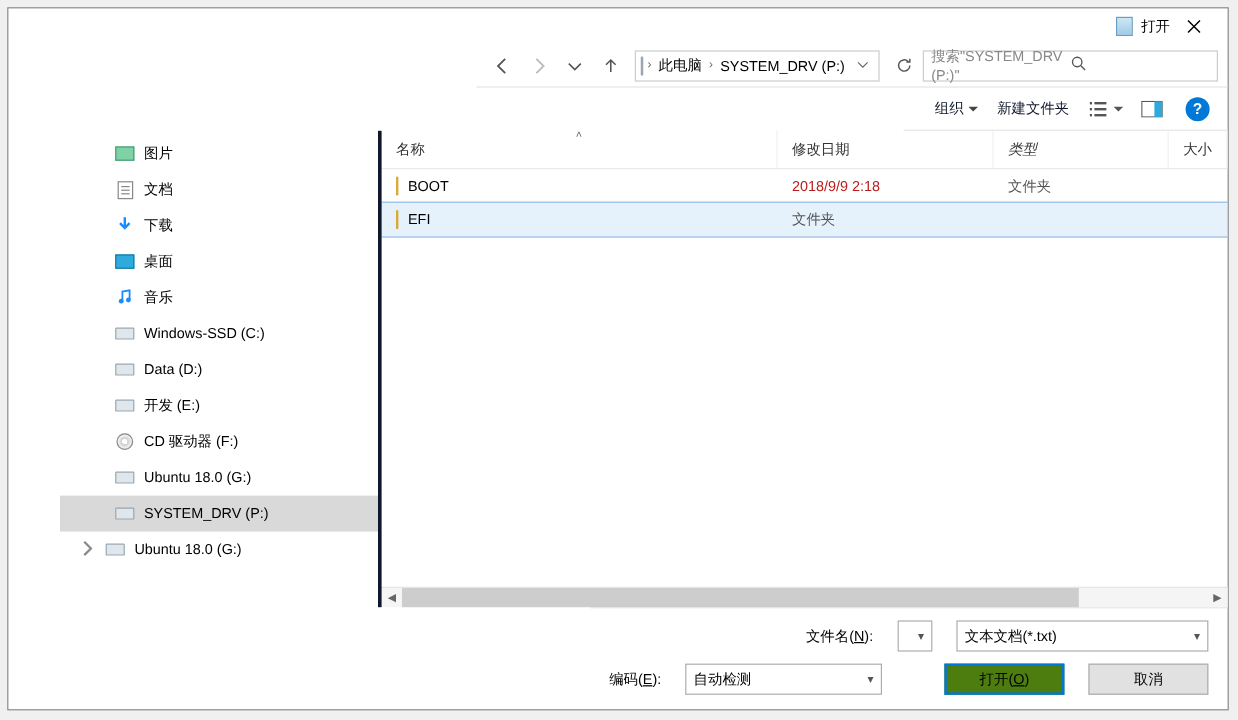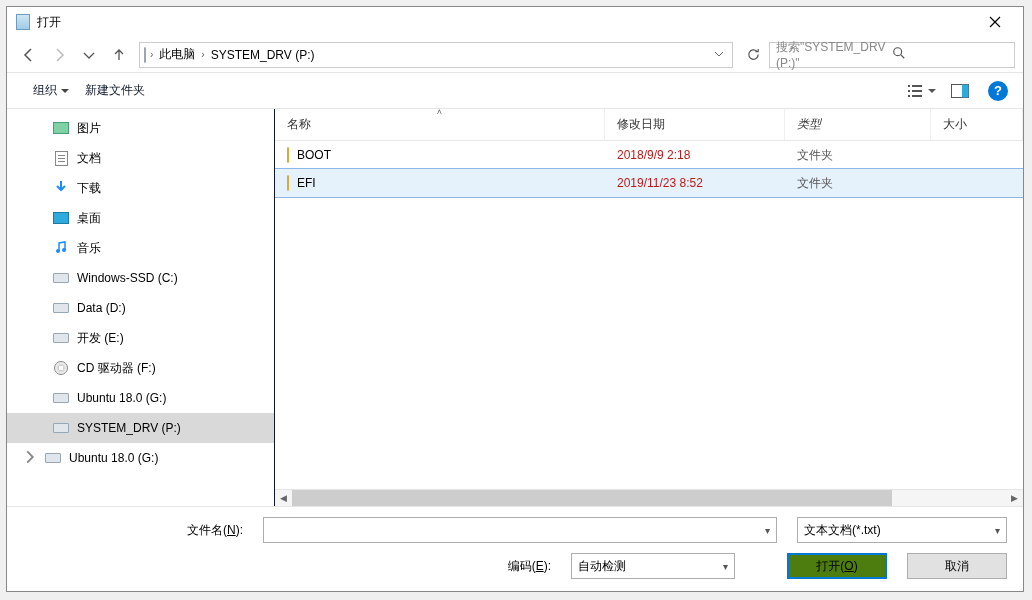--- a/index.html
+++ b/index.html
@@ -1,17 +1,17 @@
 <!DOCTYPE html>
 <html><head>
 <meta charset="utf-8">
 <style>
   * { box-sizing: border-box; margin: 0; padding: 0; font-family: "Microsoft YaHei", "Segoe UI", sans-serif; font-size: 12px; }
   body { background: #f0f0f0; }
-  .window { position: relative; width: 1018px; height: 586px; background: #fff; border: 1px solid #888; margin: 6px; display: flex; flex-direction: column; }
+  .window { position: relative; width: 1018px; height: 586px; background: #fff; border: 1px solid #888; margin: 6px; display: flex; flex-direction: column; align-items: flex-end; }
   .titlebar { height: 30px; display: flex; align-items: center; padding: 0 8px; }
   .titlebar .icon { width: 16px; height: 16px; margin-right: 6px; display:flex; align-items:center; justify-content:center; }
   .titlebar .title { flex: 1; font-size: 12px; }
   .titlebar .close { width: 40px; height: 30px; display:flex; align-items:center; justify-content:center; font-size: 14px; }
 
   .navrow { height: 36px; display:flex; align-items:center; padding: 0 8px; gap:2px; border-bottom:1px solid #e5e5e5; }
   .navbtn { width:28px; height:28px; display:flex; align-items:center; justify-content:center; color:#555; border-radius:2px; }
   .navbtn.disabled { color:#bbb; }
   .navbtn svg { width:16px; height:16px; }
 
@@ -24,21 +24,21 @@
   .searchbox span { flex:1; }
   .searchbox .sicon { color:#555; }
 
   .toolbar { height:36px; border-bottom:1px solid #e5e5e5; display:flex; align-items:center; padding:0 8px 0 20px; gap:4px; }
   .toolbar .tbtn { padding:4px 6px; color:#0f172a; display:flex; align-items:center; gap:4px; }
   .toolbar .spacer { flex:1; }
   .toolbar .iconbtn { width:34px; height:28px; display:flex; align-items:center; justify-content:center; color:#555; }
   .help { width:20px; height:20px; border-radius:50%; background:#0078d7; color:#fff; display:flex; align-items:center; justify-content:center; font-weight:bold; font-size:13px; }
 
   .body { flex:1; display:flex; min-height:0; }
-  .tree { width:268px; border-right:1px solid #0f172a; overflow-y:scroll; padding-top:4px; position:relative; }
+  .tree { width:268px; border-right:3px solid #0f172a; overflow-y:scroll; padding-top:4px; position:relative; }
   .tree-row { height:30px; display:flex; align-items:center; gap:8px; padding-left:46px; }
   .tree-row.lv2 { padding-left:34px; }
   .tree-row.sel { background:#d9d9d9; }
   .tree-row .ticon { width:16px; height:16px; display:flex; align-items:center; justify-content:center; }
 
   .main { flex:1; display:flex; flex-direction:column; }
   .cols { height:32px; border-bottom:1px solid #e8e8e8; display:flex; align-items:center; color:#333; }
   .col { padding:0 12px; height:100%; display:flex; align-items:center; border-right:1px solid #f0f0f0; position:relative; }
   .col.name { width:330px; }
   .col.date { width:180px; }
@@ -293,21 +293,20 @@
             </div>
             <div class="cell date">2018/9/9 2:18</div>
             <div class="cell type">文件夹</div>
             <div class="cell size"></div>
           </div>
           <div class="row sel">
             <div class="cell name">
               <span><span class="folder-icon"></span></span>
               <span>EFI</span>
             </div>
-            <div class="cell date">2019/11/23 8:52</div>
             <div class="cell type">文件夹</div>
             <div class="cell size"></div>
           </div>
         </div>
       <div class="hscroll">
         <div class="arrow">◀</div>
         <div class="track">
             <div class="thumb"></div>
           </div>
         <div class="arrow">▶</div>

